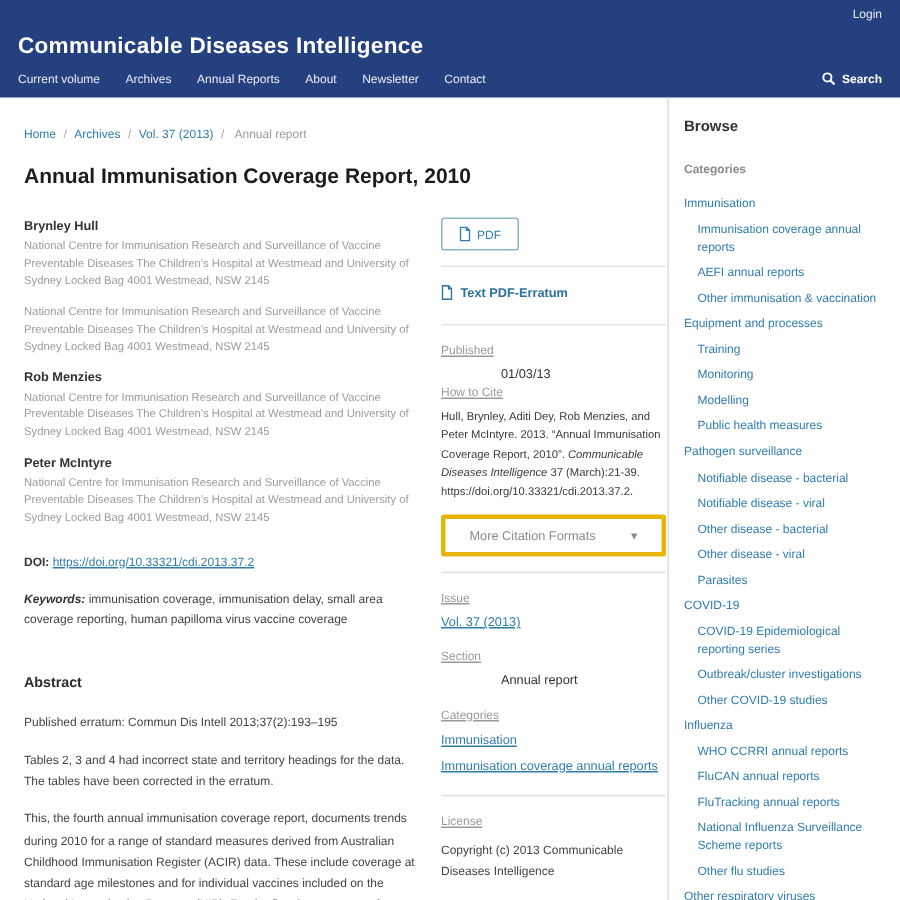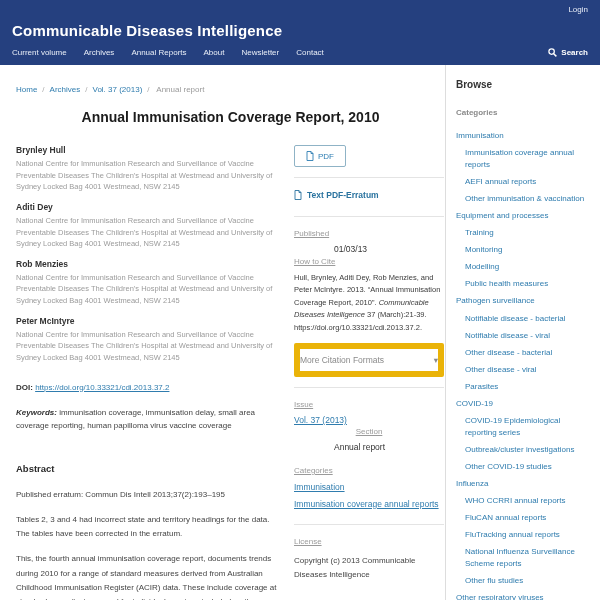--- a/index.html
+++ b/index.html
@@ -22,21 +22,21 @@
 
   
   .content { display:flex; min-height:535px; }
   .article-area { width:445px; padding-left:16px; }
   .col-side { flex:1; border-left:1px solid #ddd; padding:14px 8px 0 8px; }
 
   
   .breadcrumb { margin-top:20px; font-size:8px; color:#9a9a9a; }
   .breadcrumb a { color:#2f7cae; }
   .breadcrumb .sep { margin:0 5px; color:#aaa; }
-  .page-title { font-size:14px; font-weight:bold; color:#1c1c1c; margin:15px 0 20px 0;text-align:center; }
+  .page-title { font-size:14px; font-weight:bold; color:#1c1c1c; margin:15px 0 20px 0; }
 
   .cols { display:flex; }
   .col-authors { width:262px; }
   .col-meta { width:150px; margin-left:16px; }
 
   
   .author { margin-bottom:9px; }
   .author-name { font-size:8.5px; font-weight:bold; color:#333; margin-bottom:3px; }
   .author-affil { font-size:7.5px; color:#9b9b9b; line-height:1.55; }
 
@@ -55,23 +55,23 @@
   .meta-sec { padding:6px 0 10px 0; }
   .meta-sec.bordered { border-top:1px solid #e4e4e4; }
   .pdf-btn { display:inline-flex; align-items:center; gap:4px; border:1px solid #8fb3c6;
              background:#fff; color:#2e7eb3; font-size:8px; padding:5px 11px; border-radius:2px; }
   .erratum-link { display:inline-flex; align-items:center; gap:5px; color:#2a739f;
                   font-weight:bold; font-size:8.5px; padding:6px 0; }
   .meta-label { color:#9a9a9a; font-size:8px; margin:6px 0 6px 0;text-decoration:underline; }
   .meta-value { color:#333; font-size:8.5px;margin-left:40px; }
   .citation { font-size:7.5px; line-height:1.65; color:#3a3a3a; margin-bottom:9px; }
   .citation i { font-style:italic; }
-  .citation-select { border:6px solid #eab308; border-radius:2px; color:#8a8a8a;
+  .citation-select { border:3px solid #eab308; border-radius:2px; color:#8a8a8a;
                      display:flex; justify-content:space-between; align-items:center;
-                     padding:6px 0; font-size:8.5px; background:#fff; }
+                     padding:6px 16px; font-size:8.5px; background:#fff; }
   .issue-link { color:#2f7cae; text-decoration:underline; font-size:8.5px; }
   .cat-link { display:block; color:#2f7cae; text-decoration:underline; font-size:8.5px; margin-bottom:4px; line-height:1.5; }
   .copyright { font-size:8px; line-height:1.7; color:#444; margin:8px 0 12px 0; }
 
   
   .browse-heading { font-size:10px; font-weight:bold; color:#333; margin:0 0 18px 2px; }
   .side-cat-label { font-size:8px; font-weight:bold; color:#8a8a8a; margin:0 0 13px 2px; }
   .side-link { display:block; color:#2f7cae; font-size:8px; line-height:1.45;
                margin-bottom:5.5px; padding-left:2px; }
   .side-link.lvl1 { padding-left:11px; }
@@ -121,21 +121,20 @@
     <div class="cols">
       <div class="col-authors">
 
         <div>
 
         <div class="author">
               <div class="author-name">Brynley Hull</div>
               <div class="author-affil">National Centre for Immunisation Research and Surveillance of Vaccine Preventable Diseases The Children’s Hospital at Westmead and University of Sydney Locked Bag 4001 Westmead, NSW 2145</div>
             </div>
             <div class="author">
-              <div class="author-name">Aditi Dey</div>
               <div class="author-affil">National Centre for Immunisation Research and Surveillance of Vaccine Preventable Diseases The Children’s Hospital at Westmead and University of Sydney Locked Bag 4001 Westmead, NSW 2145</div>
             </div>
             <div class="author">
               <div class="author-name">Rob Menzies</div>
               <div class="author-affil">National Centre for Immunisation Research and Surveillance of Vaccine Preventable Diseases The Children’s Hospital at Westmead and University of Sydney Locked Bag 4001 Westmead, NSW 2145</div>
             </div>
             <div class="author">
               <div class="author-name">Peter McIntyre</div>
               <div class="author-affil">National Centre for Immunisation Research and Surveillance of Vaccine Preventable Diseases The Children’s Hospital at Westmead and University of Sydney Locked Bag 4001 Westmead, NSW 2145</div>
             </div>
@@ -191,21 +190,21 @@
           <div class="citation-select">
             <span>More Citation Formats</span>
             <span>▾</span>
           </div>
         </div>
 
         <div class="meta-sec bordered">
           <div class="meta-label">Issue</div>
           <a class="issue-link">Vol. 37 (2013)</a>
 
-          <div class="meta-label" style="margin-top:2px;text-align:center;">Section</div>
+          <div class="meta-label" style="margin-top:14px;">Section</div>
           <div class="meta-value">Annual report</div>
 
           <div class="meta-label" style="margin-top:14px;">Categories</div>
           <div>
 
           <a class="cat-link">Immunisation</a>
               <a class="cat-link">Immunisation coverage annual reports</a>
             </div>
         </div>
 

